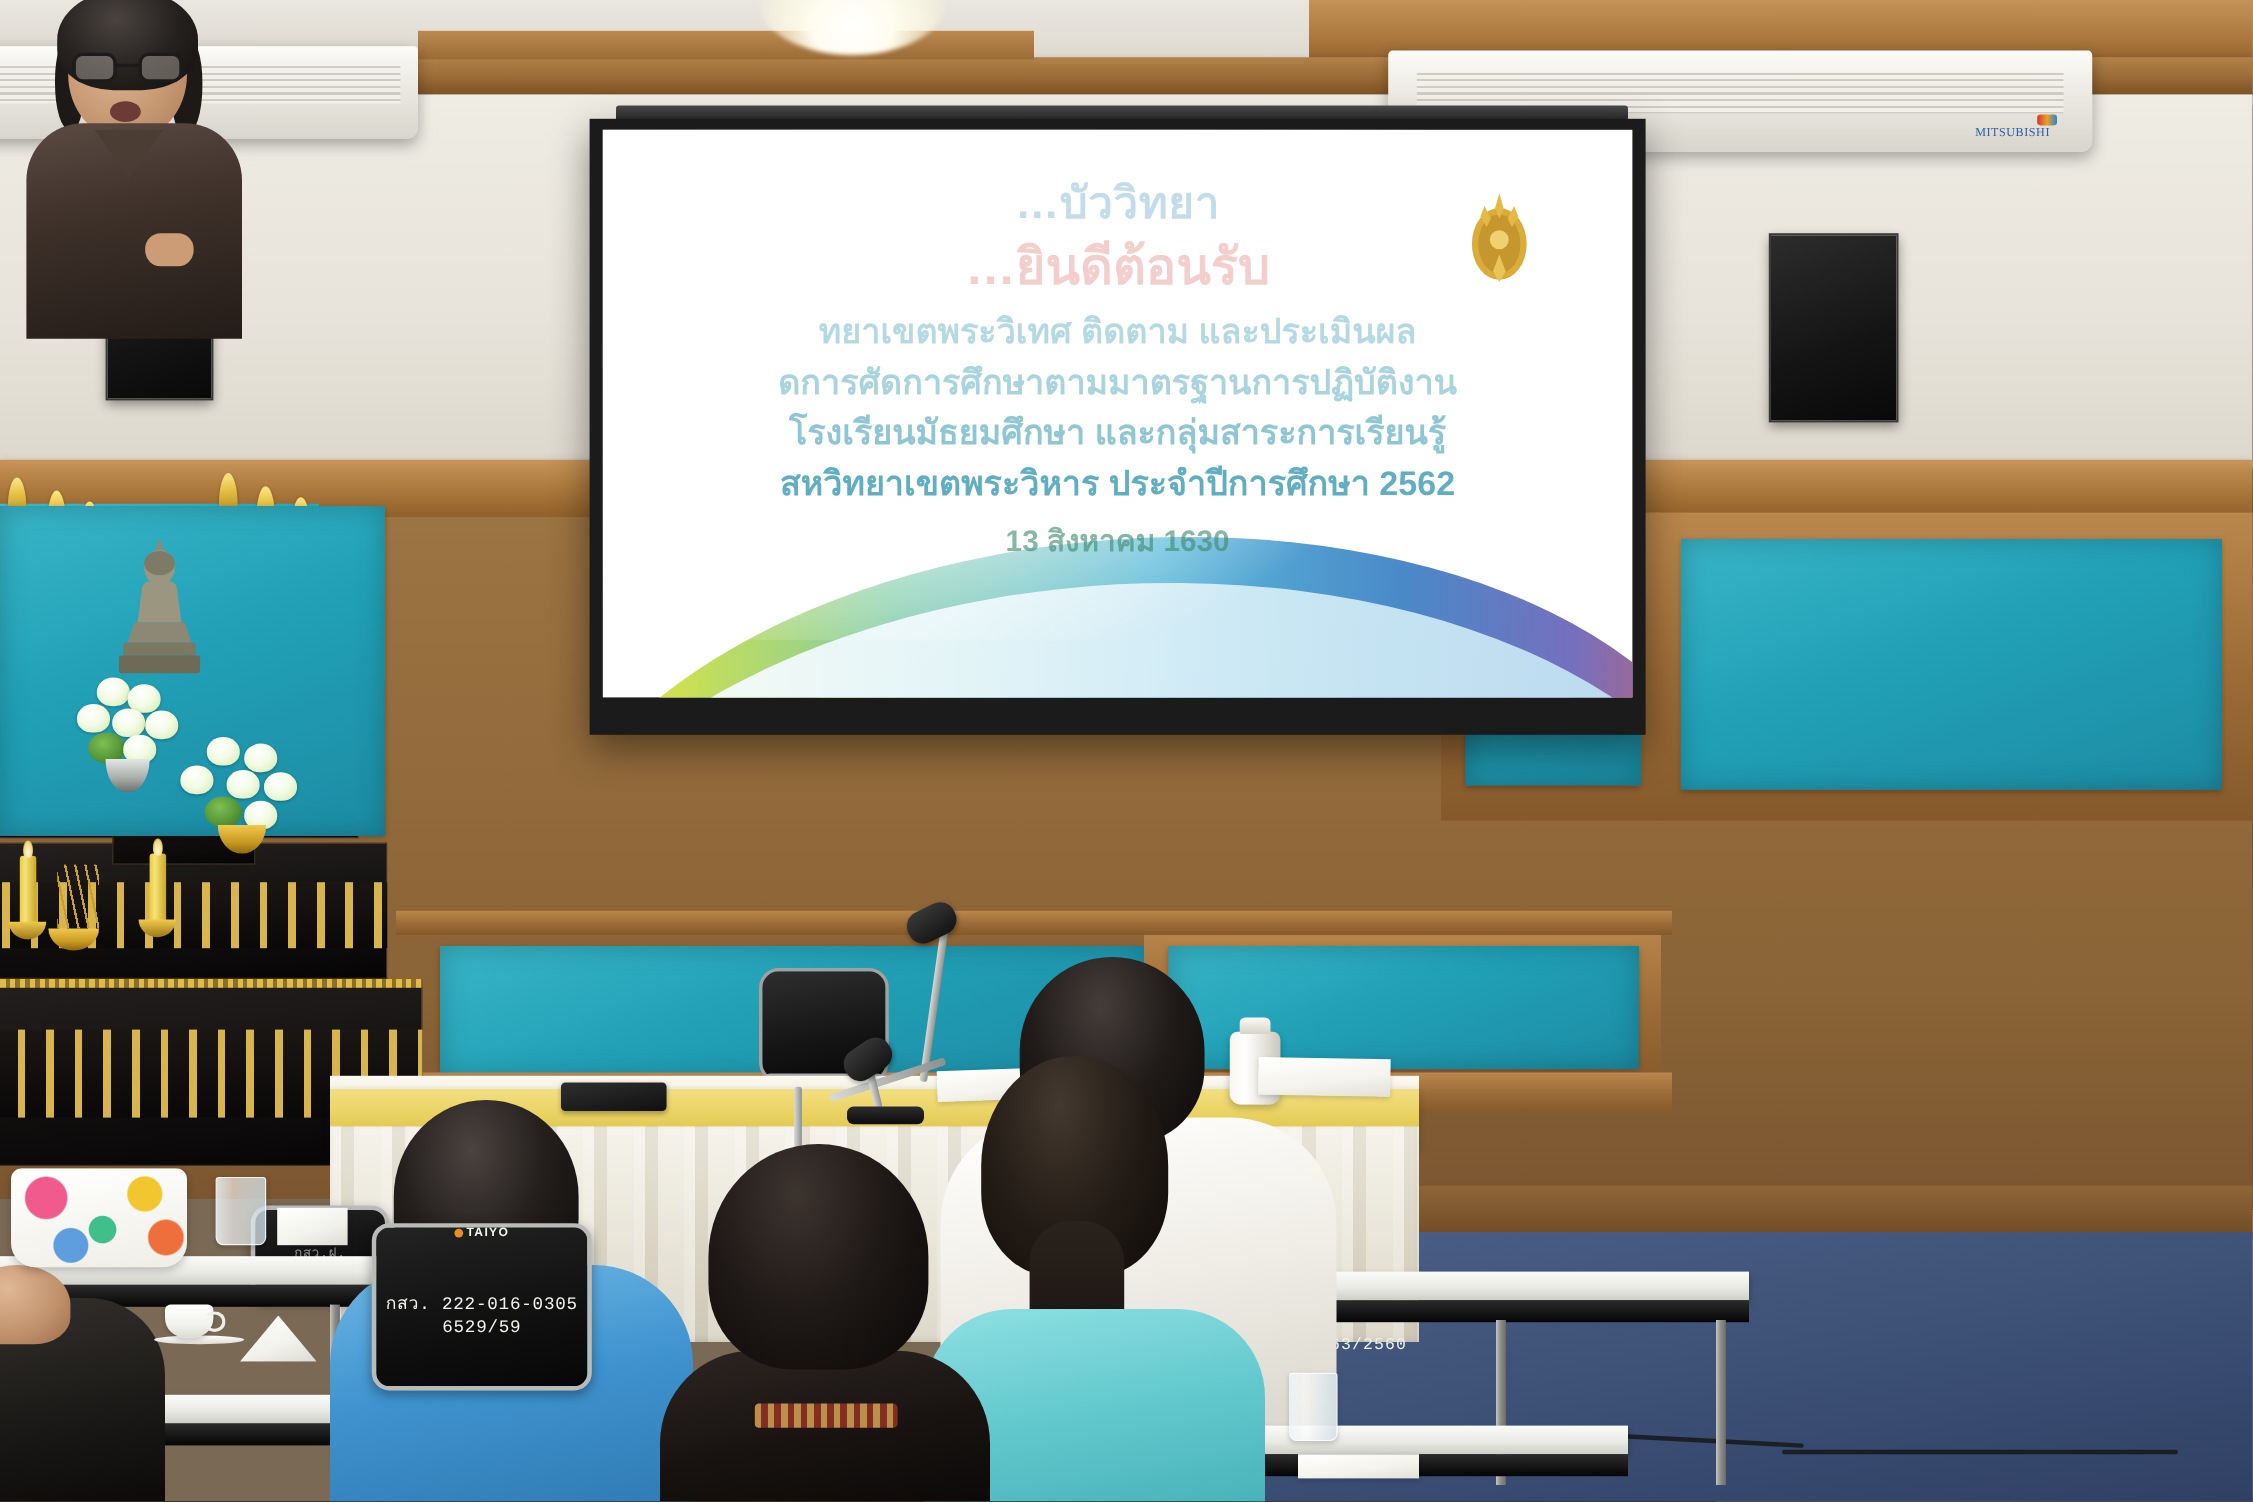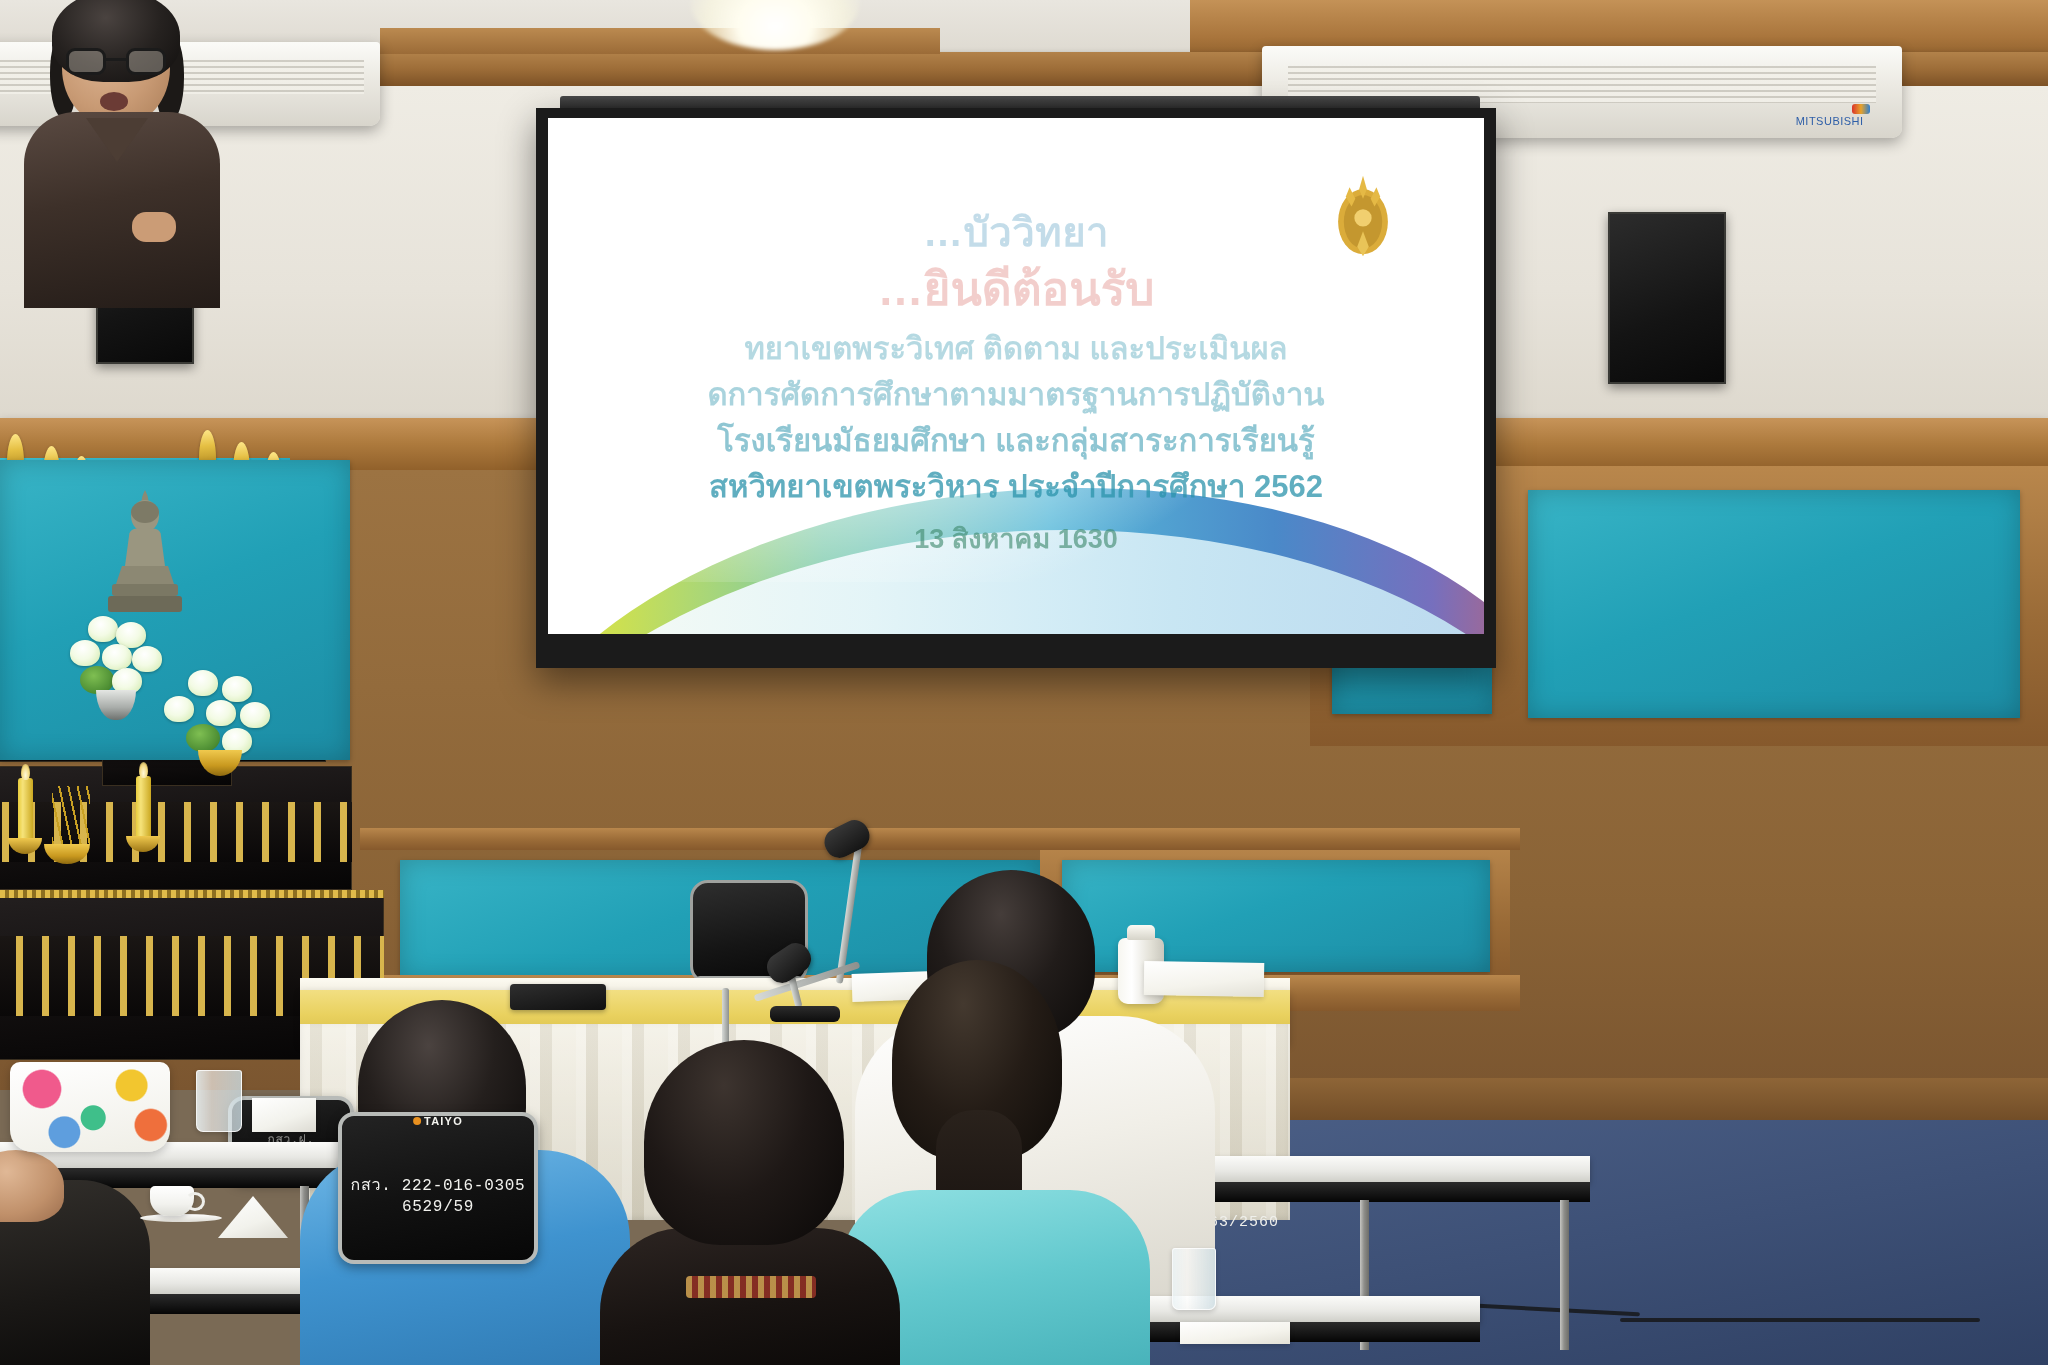--- a/index.html
+++ b/index.html
@@ -77,21 +77,21 @@
     box-shadow: 0 5px 14px rgba(0,0,0,.3);
   }
   .ac-vents {
     position: absolute; left: 4%; top: 22%; width: 92%; height: 40%;
     background: repeating-linear-gradient(180deg,#c9c6bd 0px,#c9c6bd 2px,#f2f0e9 2px,#f2f0e9 6px);
     opacity: .85;
   }
   .ac-logo {
     position: absolute; right: 6%; bottom: 12%;
     font-size: 11px; color: #2f5fa8; letter-spacing: .5px;
-    font-family: Liberation Sans, sans-serif;
+    font-family: Liberation Serif, serif;
   }
   .ac-dot {
     position: absolute; right: 5%; bottom: 26%;
     width: 18px; height: 10px; border-radius: 3px;
     background: linear-gradient(90deg,#d9342b,#e8a32a,#2f7fd0);
   }
 
   
   .screen-frame {
     position: absolute; left: 536px; top: 108px; width: 960px; height: 560px;
@@ -149,21 +149,20 @@
   }
   .emblem {
     position: absolute; right: 92px; top: 52px;
     width: 58px; height: 92px; z-index: 6; opacity: .92;
   }
   .sl-head {
     font-family: "Liberation Sans", sans-serif;
     font-size: 40px; font-weight: 700; line-height: 1.18;
     color: #3b8fb8; opacity: .30; letter-spacing: .5px;
     width: 86%;
-    margin-top: 47px;
   }
   .sl-welcome {
     font-size: 46px; font-weight: 700; line-height: 1.3;
     color: #d4544a; opacity: .28; margin-top: 4px;
   }
   .sl-body {
     font-size: 31px; line-height: 1.48; font-weight: 600;
     color: #2a93ab; width: 90%; margin-top: 6px;
   }
   .sl-body .l1 { opacity: .34; }

